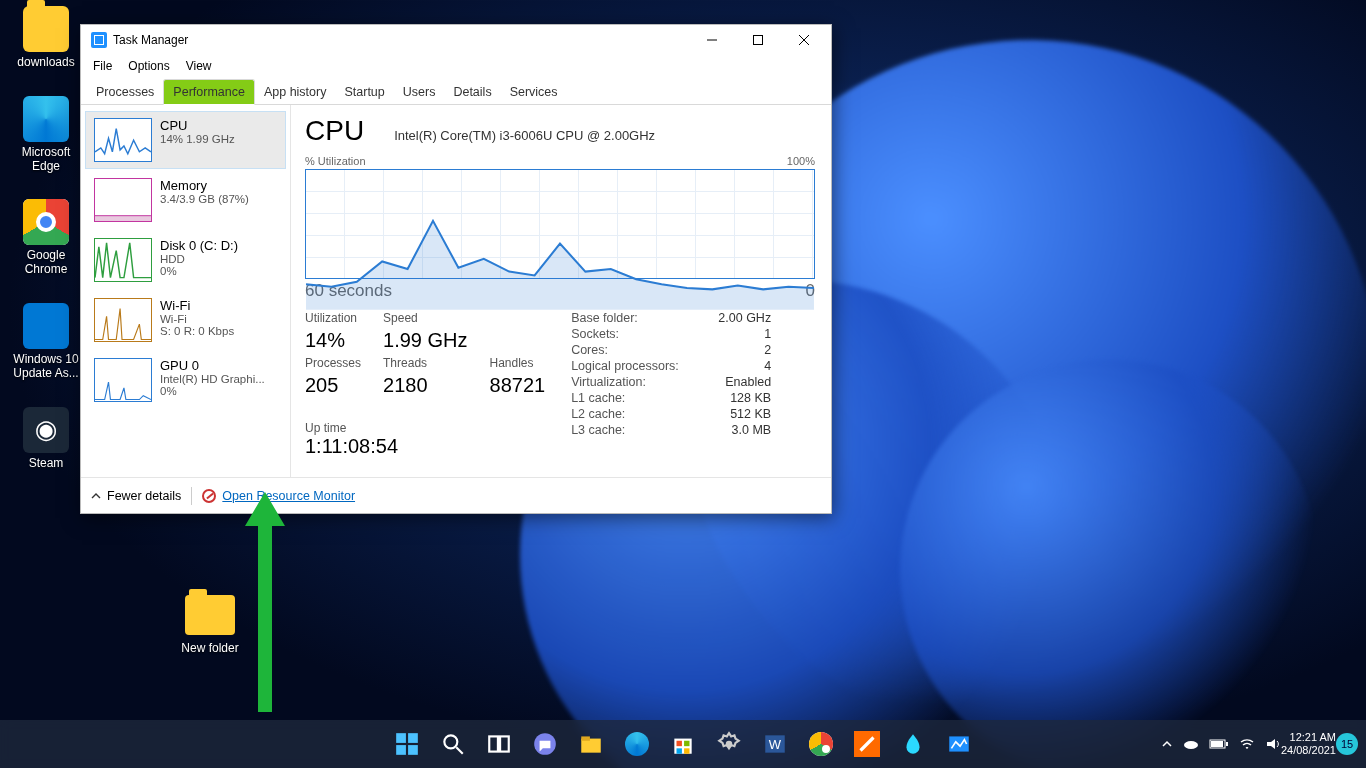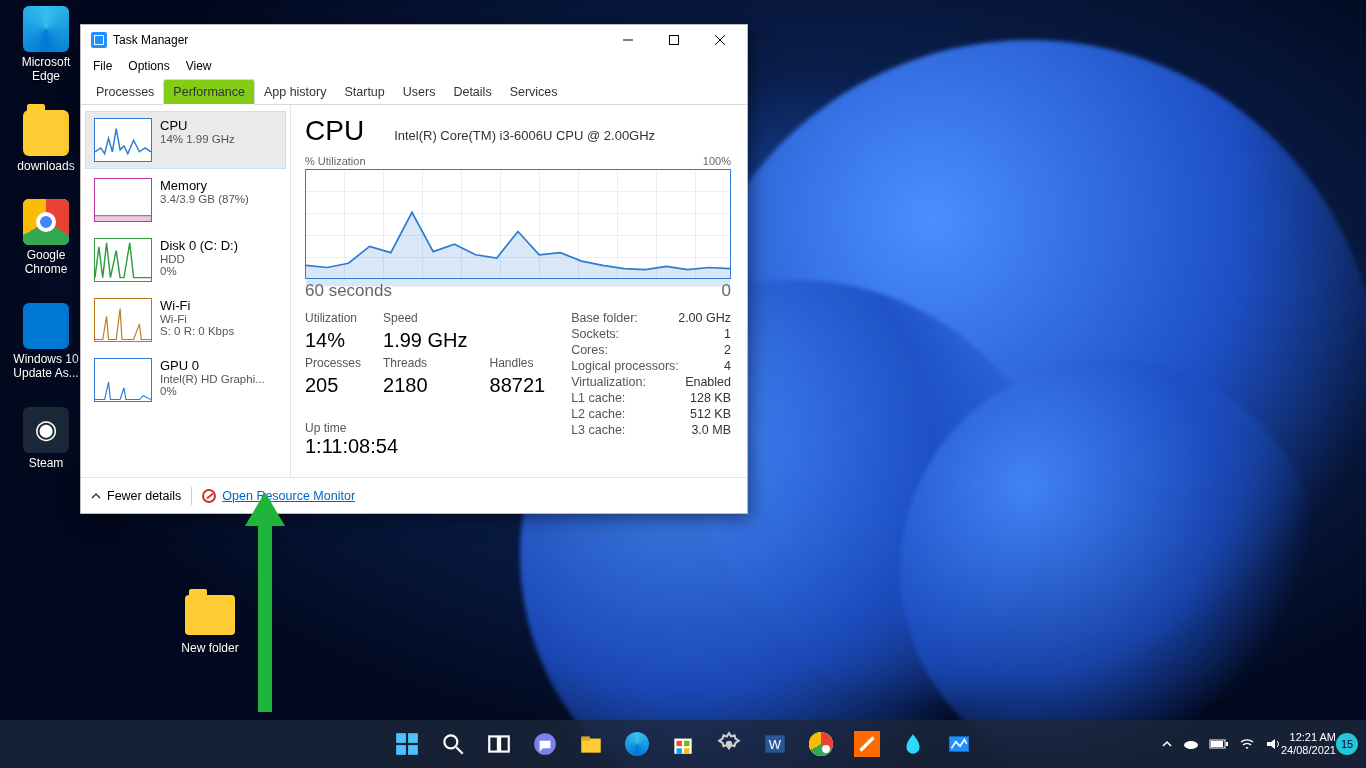--- a/index.html
+++ b/index.html
@@ -35,21 +35,21 @@
   .steam-g{background:#1b2838;border-radius:50%;display:flex;align-items:center;justify-content:center;color:#fff;font-size:26px;}
   .aus-g{background:#e2832d;border-radius:8px;display:flex;align-items:center;justify-content:center;}
   .aus-g svg{width:30px;height:30px;}
 
   
   .newfolder { position:absolute; left:170px; top:595px; width:80px; text-align:center; cursor:pointer;}
   .newfolder .glyph{width:50px;height:40px;margin:0 auto 6px;}
 
   
   .tm {
-    position: absolute; left: 80px; top: 24px; width: 668px; height: 490px;
+    position: absolute; left: 80px; top: 24px; width: 752px; height: 490px;
     background:#fff; border:1px solid #bbb; box-shadow: 2px 4px 18px rgba(0,0,0,.5);
     display:flex; flex-direction:column;
   }
   .tm-titlebar{height:30px;display:flex;align-items:center;padding:0 4px;}
   .tm-titlebar .ticon{width:16px;height:16px;background:#1e90ff;margin:0 6px;border-radius:2px;position:relative;}
   .tm-titlebar .ticon::after{content:"";position:absolute;inset:3px;border:1px solid #fff;}
   .tm-titlebar .ttxt{font-size:12px;}
   .tm-titlebar .spacer{flex:1;}
   .wbtn{width:46px;height:30px;display:flex;align-items:center;justify-content:center;cursor:pointer;}
   .menubar{height:22px;display:flex;gap:4px;padding:0 6px;font-size:12px;align-items:center;}
@@ -115,26 +115,26 @@
 </style>
 </head>
 <body>
 
 <div class="bloom b1"></div>
 <div class="bloom b2"></div>
 <div class="bloom b3"></div>
 
 <div class="desk-icons">
   <div class="desk-icon">
+    <div class="glyph folder-g"></div>
+    <div class="lbl">downloads</div>
+  </div>
+  <div class="desk-icon">
     <div class="glyph edge-g"></div>
     <div class="lbl">Microsoft Edge</div>
-  </div>
-  <div class="desk-icon">
-    <div class="glyph folder-g"></div>
-    <div class="lbl">downloads</div>
   </div>
   <div class="desk-icon">
     <div class="glyph chrome-g"></div>
     <div class="lbl">Google Chrome</div>
   </div>
   <div class="desk-icon">
     <div class="glyph win-g">
         <span></span>
         <span></span>
         <span></span>

